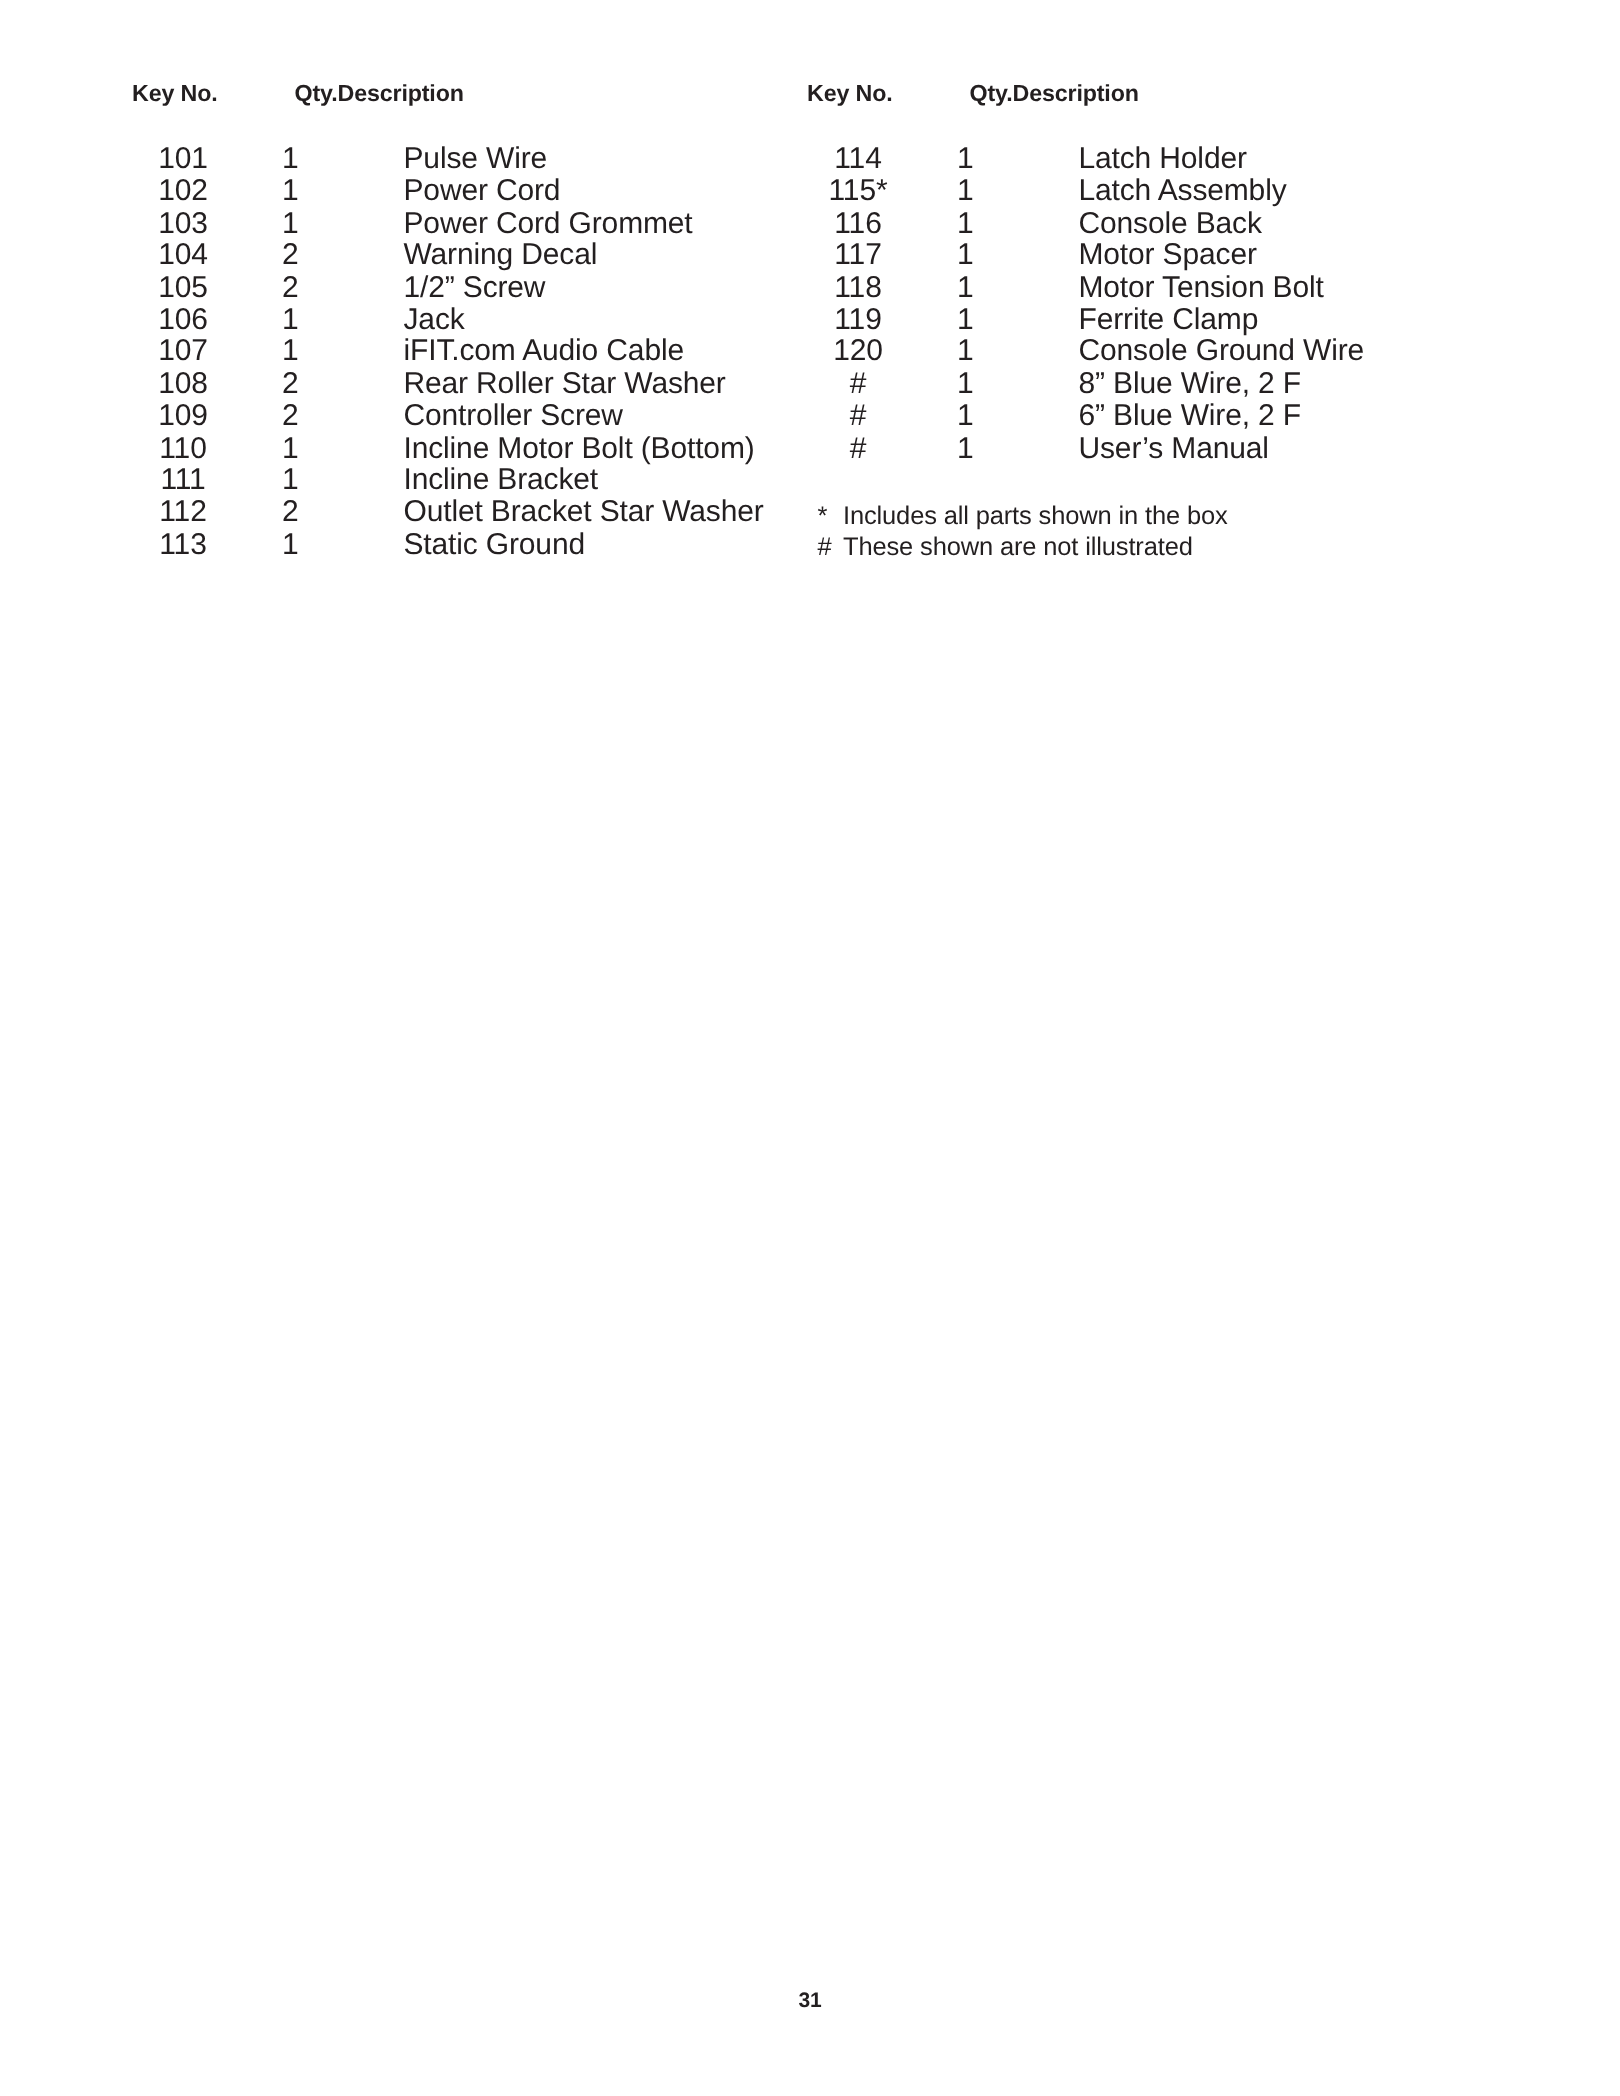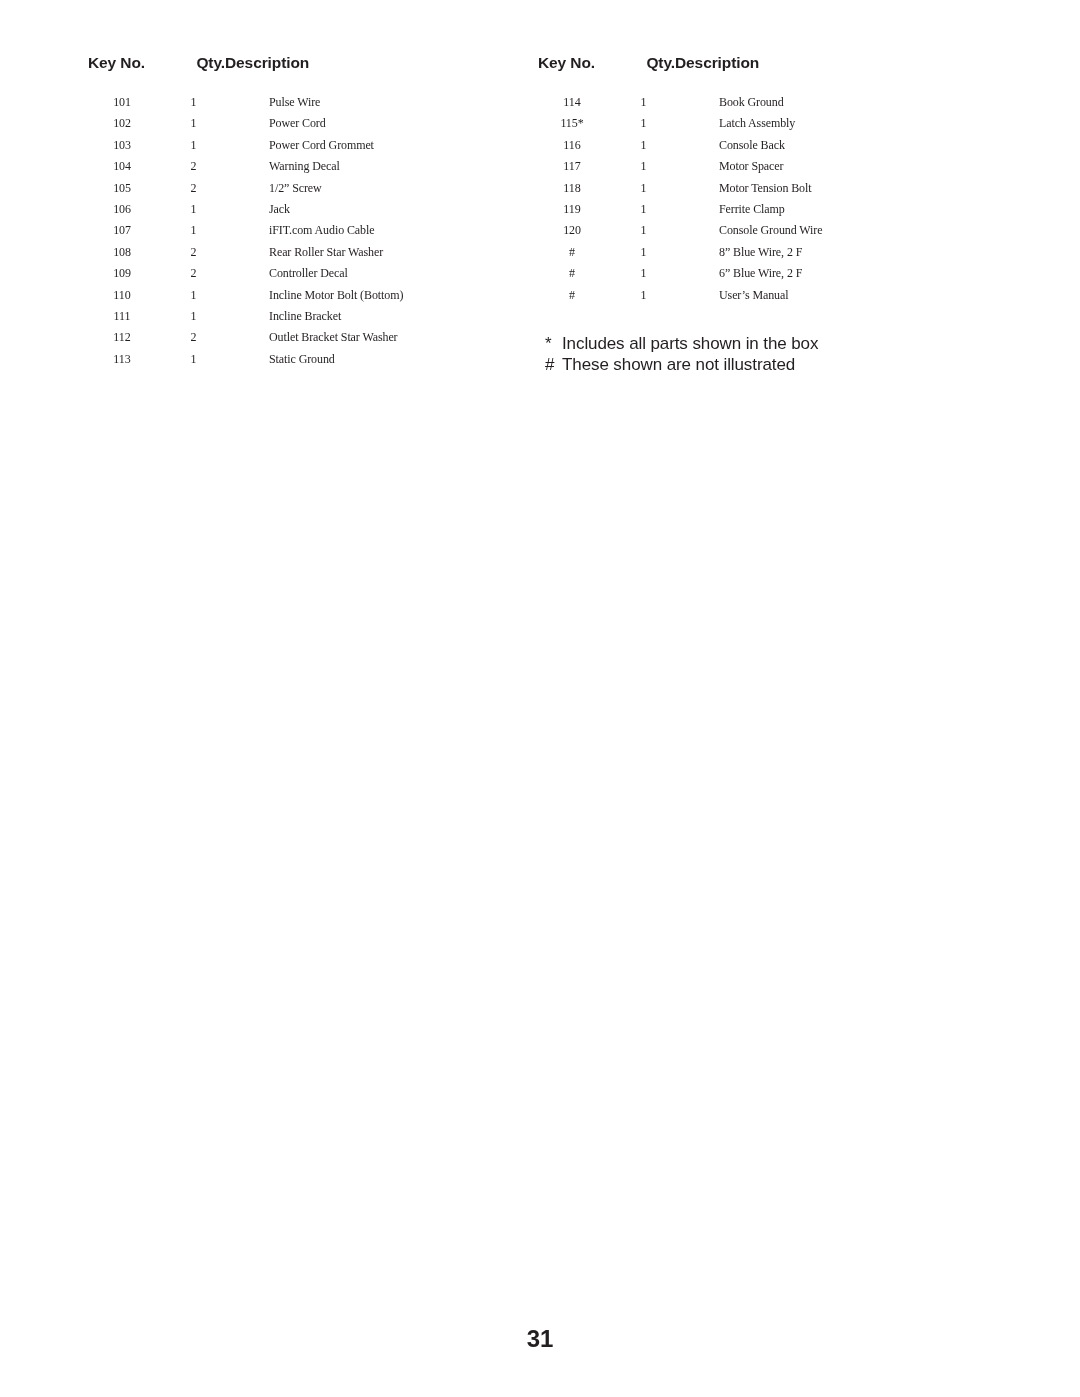--- a/index.html
+++ b/index.html
@@ -39,23 +39,22 @@
   .thead .c-key   { width: 74px; text-align: left; }
   .thead .c-qty   { width: 63px; text-align: right; }
   .thead .c-desc  { text-align: left; }
 
   .tbody { margin-top: 17px; }
 
   .row {
     display: flex;
     align-items: baseline;
     height: 21.4px;
-    font-size: 12px;
+    font-size: 20px;
     letter-spacing: -0.1px;
-    font-family: Liberation Serif, serif;
   }
   .row .c-key {
     width: 74px;
     text-align: center;
     padding-right: 6px;
     box-sizing: border-box;
     position: relative;
   }
   .row .c-qty {
     width: 63px;
@@ -88,21 +87,21 @@
     flex: 0 0 17px;
   }
 
   
   .page-number {
     position: absolute;
     left: 0;
     right: 0;
     top: 1325px;
     text-align: center;
-    font-size: 24px;
+    font-size: 14px;
     font-weight: bold;
     letter-spacing: -0.2px;
   }
 </style>
 </head>
 <body>
 
 <div class="page">
 
   <div class="col col-left">
@@ -148,21 +147,21 @@
         <span class="c-desc">iFIT.com Audio Cable</span>
       </div>
       <div class="row">
         <span class="c-key">108</span>
         <span class="c-qty">2</span>
         <span class="c-desc">Rear Roller Star Washer</span>
       </div>
       <div class="row">
         <span class="c-key">109</span>
         <span class="c-qty">2</span>
-        <span class="c-desc">Controller Decal</span>
+        <span class="c-desc">Controller Screw</span>
       </div>
       <div class="row">
         <span class="c-key">110</span>
         <span class="c-qty">1</span>
         <span class="c-desc">Incline Motor Bolt (Bottom)</span>
       </div>
       <div class="row">
         <span class="c-key">111</span>
         <span class="c-qty">1</span>
         <span class="c-desc">Incline Bracket</span>
@@ -183,21 +182,21 @@
   <div class="col col-right">
     <div class="thead">
       <span class="c-key">Key No.</span>
       <span class="c-qty">Qty.</span>
       <span class="c-desc">Description</span>
     </div>
     <div class="tbody">
       <div class="row">
         <span class="c-key">114</span>
         <span class="c-qty">1</span>
-        <span class="c-desc">Book Ground</span>
+        <span class="c-desc">Latch Holder</span>
       </div>
       <div class="row">
         <span class="c-key"><span>115</span><span>*</span></span>
         <span class="c-qty">1</span>
         <span class="c-desc">Latch Assembly</span>
       </div>
       <div class="row">
         <span class="c-key">116</span>
         <span class="c-qty">1</span>
         <span class="c-desc">Console Back</span>

